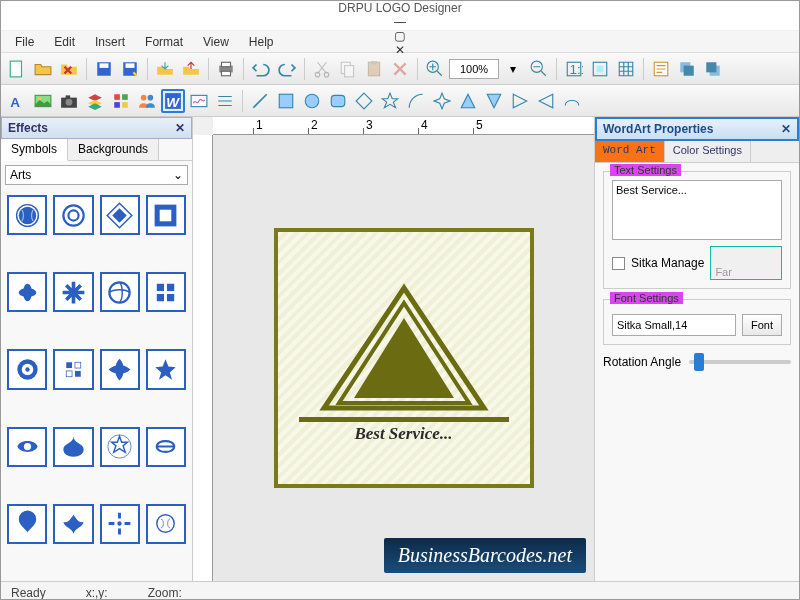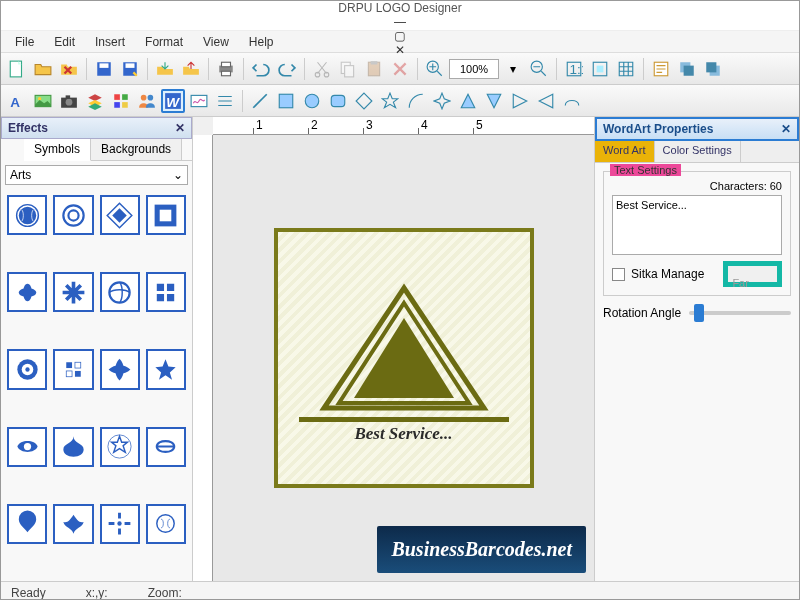--- a/index.html
+++ b/index.html
@@ -11,21 +11,21 @@
 .menubar { height: 22px; background: #f5f5f5; display: flex; align-items: center; padding: 0 4px; gap: 0; border-bottom: 1px solid #ddd; }
 .menubar span { padding: 2px 10px; color: #333; }
 .toolbar { height: 32px; background: linear-gradient(#fafafa,#e8e8e8); display: flex; align-items: center; padding: 2px 4px; gap: 2px; border-bottom: 1px solid #ccc; }
 .toolbar .tbtn { width: 24px; height: 24px; border-radius: 2px; display: flex; align-items: center; justify-content: center; }
 .toolbar .tbtn.highlighted { border: 2px solid #2b7cd3; background:#dceffd; }
 .toolbar .sep { width: 1px; height: 22px; background: #ccc; margin: 0 3px; }
 .toolbar .zoom { width: 50px; height: 20px; border: 1px solid #aaa; background:#fff; text-align:center; line-height:18px; font-size:11px;}
 .content { display: flex; height: 464px; }
 .leftpanel { width: 192px; background: #f8f8f8; border-right: 1px solid #ccc; display:flex; flex-direction:column;}
 .panel-header { height: 22px; background: linear-gradient(#e8f0fa,#d0e0f0); border: 1px solid #aac; display:flex; align-items:center; justify-content:space-between; padding: 0 6px; color:#336; font-weight:bold;}
-.tabs { height: 22px; display: flex; border-bottom: 1px solid #ccc; margin-left: 23px; }
+.tabs { height: 22px; display: flex; border-bottom: 1px solid #ccc; }
 .tab { padding: 3px 10px; background:#f0f0f0; border-right:1px solid #ccc; }
 .tab.active { background:#fff; border-bottom:1px solid #fff; margin-bottom:-1px;}
 .dropdown { margin:4px; height:20px; border:1px solid #aaa; background:#fff; display:flex; align-items:center; justify-content:space-between; padding:0 4px;gap:44px;}
 .symbols-grid { flex:1; overflow:hidden; display:grid; grid-template-columns: repeat(4,1fr); gap:6px; padding:6px; }
 .sym { aspect-ratio:1; border:2px solid #2b5fc1; background:#fff; display:flex; align-items:center; justify-content:center; color:#2b5fc1; overflow:hidden;}
 .sym svg { width:80%; height:80%; }
 .canvas-area { flex:1; background:#f0f0f0; position:relative; }
 .ruler-h { position:absolute; left:20px; top:0; right:0; height:18px; background:#fff; border-bottom:1px solid #999; font-size:9px; display:flex; align-items:flex-end;}
 .ruler-h .tick { border-left:1px solid #666; height:6px; position:relative;}
 .ruler-h .ticklabel { position:absolute; top:-10px; left:2px;}
@@ -33,36 +33,36 @@
 .canvas-inner { position:absolute; left:20px; top:18px; right:0; bottom:0; background:#e8e8e8; overflow:hidden; display:flex; align-items:center; justify-content:center;}
 .logo-card { width:260px; height:260px; background:repeating-linear-gradient(135deg,#f8f8e8,#f8f8e8 4px,#f0f0d8 4px,#f0f0d8 8px); border:4px solid #7a7a1a; position:relative; display:flex; flex-direction:column; align-items:center; justify-content:center; padding-top:10px;}
 .logo-card .tri-svg { width:170px; height:130px;}
 .logo-card .bar { width:210px; height:5px; background:#6b6b12; margin-top:4px;}
 .logo-card .company { font-family:'Georgia',serif; font-weight:bold; font-size:22px; color:#7a7a1a; letter-spacing:1px; margin-top:4px;}
 .logo-card .tagline { font-family:'Georgia',serif; font-style:italic; font-weight:bold; font-size:17px; color:#2a2a2a; margin-top:2px; position:relative;}
 .rightpanel { width: 205px; background:#f8f8f8; border-left:1px solid #ccc; display:flex; flex-direction:column;}
 .rp-header { height:24px; background:linear-gradient(#e8f0fa,#c8dff5); border:2px solid #2b7cd3; display:flex; align-items:center; justify-content:space-between; padding:0 6px; font-weight:bold; color:#1a4d8a;}
 .rp-tabs { height:22px; display:flex; border-bottom:1px solid #ccc; background:#eee;}
 .rp-tab { padding:3px 8px; border-right:1px solid #ccc; font-size:11px; color:#336;}
-.rp-tab.active { background:#eab308; }
+.rp-tab.active { background:#f97316;font-family:Liberation Mono, monospace; }
 .rp-body { flex:1; padding:8px; display:flex; flex-direction:column; gap:10px;}
 .fieldset { border:1px solid #ccc; padding:8px; position:relative;}
-.fieldset .legend { position:absolute; top:-8px; left:6px; background:#ec4899; padding:0 4px; font-size:11px; color:#333;}
+.fieldset .legend { position:absolute; top:-8px; left:6px; background:#d946ef; padding:0 4px; font-size:11px; color:#333;}
 .char-label { text-align:right; font-size:11px; margin-bottom:3px;}
 .textedit { width:100%; height:60px; border:1px solid #aaa; background:#fff; padding:3px; font-size:11px; resize:none; overflow:auto;}
 .row { display:flex; align-items:center; gap:6px; margin-top:6px;}
 .chk { width:13px; height:13px; border:1px solid #888; background:#fff;}
-.sel { flex:1; height:20px; border:5px solid #14b8a6; background:#f0f0f0; color:#999; padding:8px 4px; line-height:18px; font-size:11px;margin-left:13px;}
+.sel { flex:1; height:20px; border:1px solid #14b8a6; background:#f0f0f0; color:#999; padding:16px 4px; line-height:18px; font-size:11px;}
 .fontbox { flex:1; height:22px; border:1px solid #aaa; background:#fff; padding:0 4px; line-height:20px; font-size:11px;}
 .fontbtn { width:40px; height:22px; border:1px solid #aaa; background:linear-gradient(#fff,#e8e8e8); text-align:center; line-height:20px; font-size:11px;}
 .slider-row { display:flex; align-items:center; gap:8px;}
 .slider { flex:1; height:4px; background:#ccc; position:relative; border-radius:2px;}
 .slider .thumb { position:absolute; width:10px; height:18px; background:#2b7cd3; border-radius:2px; top:-7px; left:5%;}
 .statusbar { height:22px; background:#f5f5f5; border-top:1px solid #ccc; display:flex; align-items:center; padding:0 10px; gap:40px; font-size:11px; color:#444;}
-.watermark { position:absolute; right:8px; bottom:8px; background:linear-gradient(#0d2a4a,#1a4d7a); color:#fff; font-family:Georgia,serif; font-style:italic; font-size:20px; padding:12px 14px; border-radius:2px; font-weight:bold;}
+.watermark { position:absolute; right:8px; bottom:8px; background:linear-gradient(#0d2a4a,#1a4d7a); color:#fff; font-family:Georgia,serif; font-style:italic; font-size:20px; padding:6px 14px; border-radius:2px; font-weight:normal;}
 .ico { width:18px; height:18px; }
 </style>
 </head>
 <body>
 
 <div class="titlebar">
   <div class="appicon"></div>
   <div class="title">DRPU LOGO Designer</div>
   <div class="winbtn">—</div>
   <div class="winbtn">▢</div>
@@ -525,26 +525,32 @@
       <span>WordArt Properties</span>
       <span>✕</span>
     </div>
     <div class="rp-tabs">
       <div class="rp-tab active">Word Art</div>
       <div class="rp-tab">Color Settings</div>
     </div>
     <div class="rp-body">
       <div class="fieldset">
         <div class="legend">Text Settings</div>
-        <div class="char-label">Characters: 60</div>
         <div class="textedit">Best Service...</div>
         <div class="row">
           <div class="chk"></div>
           <span>Sitka Manage</span>
           <div class="sel">Far</div>
+        </div>
+      </div>
+      <div class="fieldset">
+        <div class="legend">Font Settings</div>
+        <div class="row">
+          <div class="fontbox">Sitka Small,14</div>
+          <div class="fontbtn">Font</div>
         </div>
       </div>
       <div class="slider-row">
         <span>Rotation Angle</span>
         <div class="slider">
             <div class="thumb"></div>
           </div>
       </div>
     </div>
   </div>

